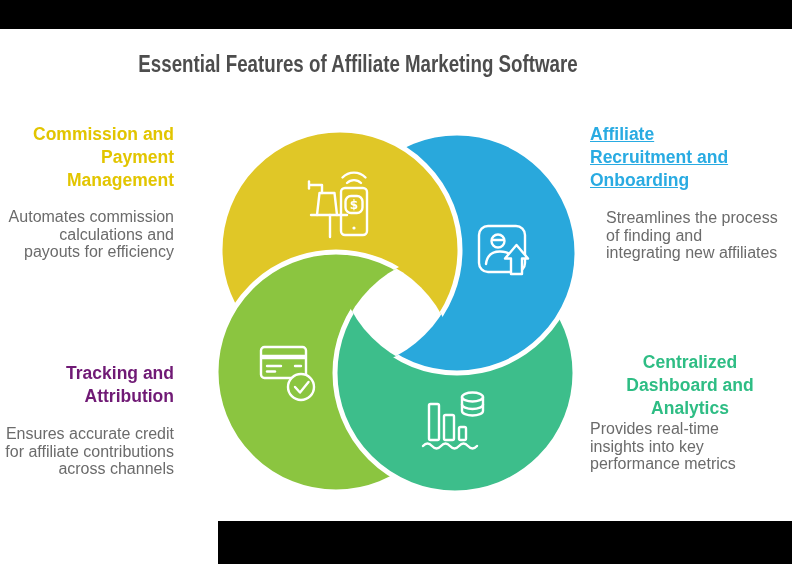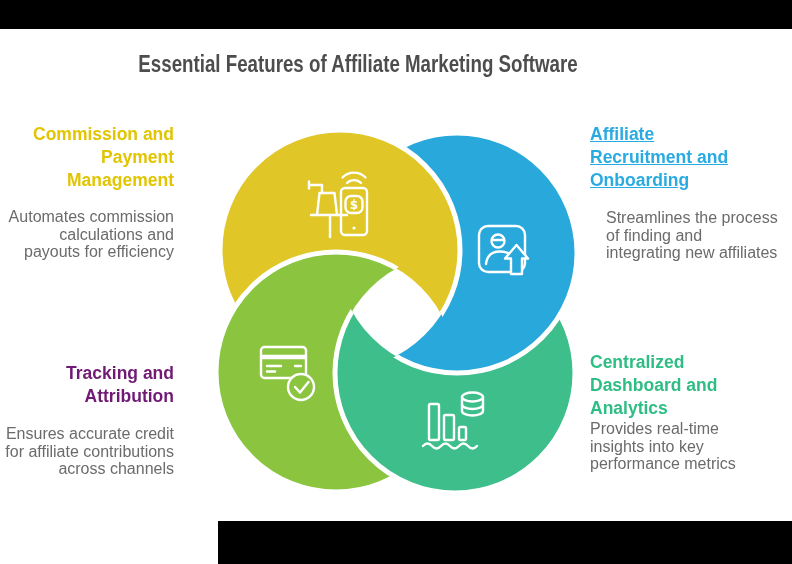--- a/index.html
+++ b/index.html
@@ -27,21 +27,21 @@
     white-space:pre-line;margin:0;
   }
   .col-left{right:618px;text-align:right;width:200px;}
   .col-right{left:590px;text-align:left;width:200px;}
   #tl-heading{top:123px;}
   #tl-desc{top:208px;}
   #tr-heading{top:123px;}
   #tr-desc{top:209px;margin-left:16px;}
   #bl-heading{top:362px;}
   #bl-desc{top:425px;}
-  #br-heading{top:351px;}
+  #br-heading{top:351px;text-align:center;}
   #br-desc{top:420px;}
   #venn{position:absolute;left:0;top:0;}
 </style>
 </head>
 <body>
 
 <div class="bar" id="top-bar"></div>
 
 <h1 id="title">Essential Features of Affiliate Marketing Software</h1>
 

